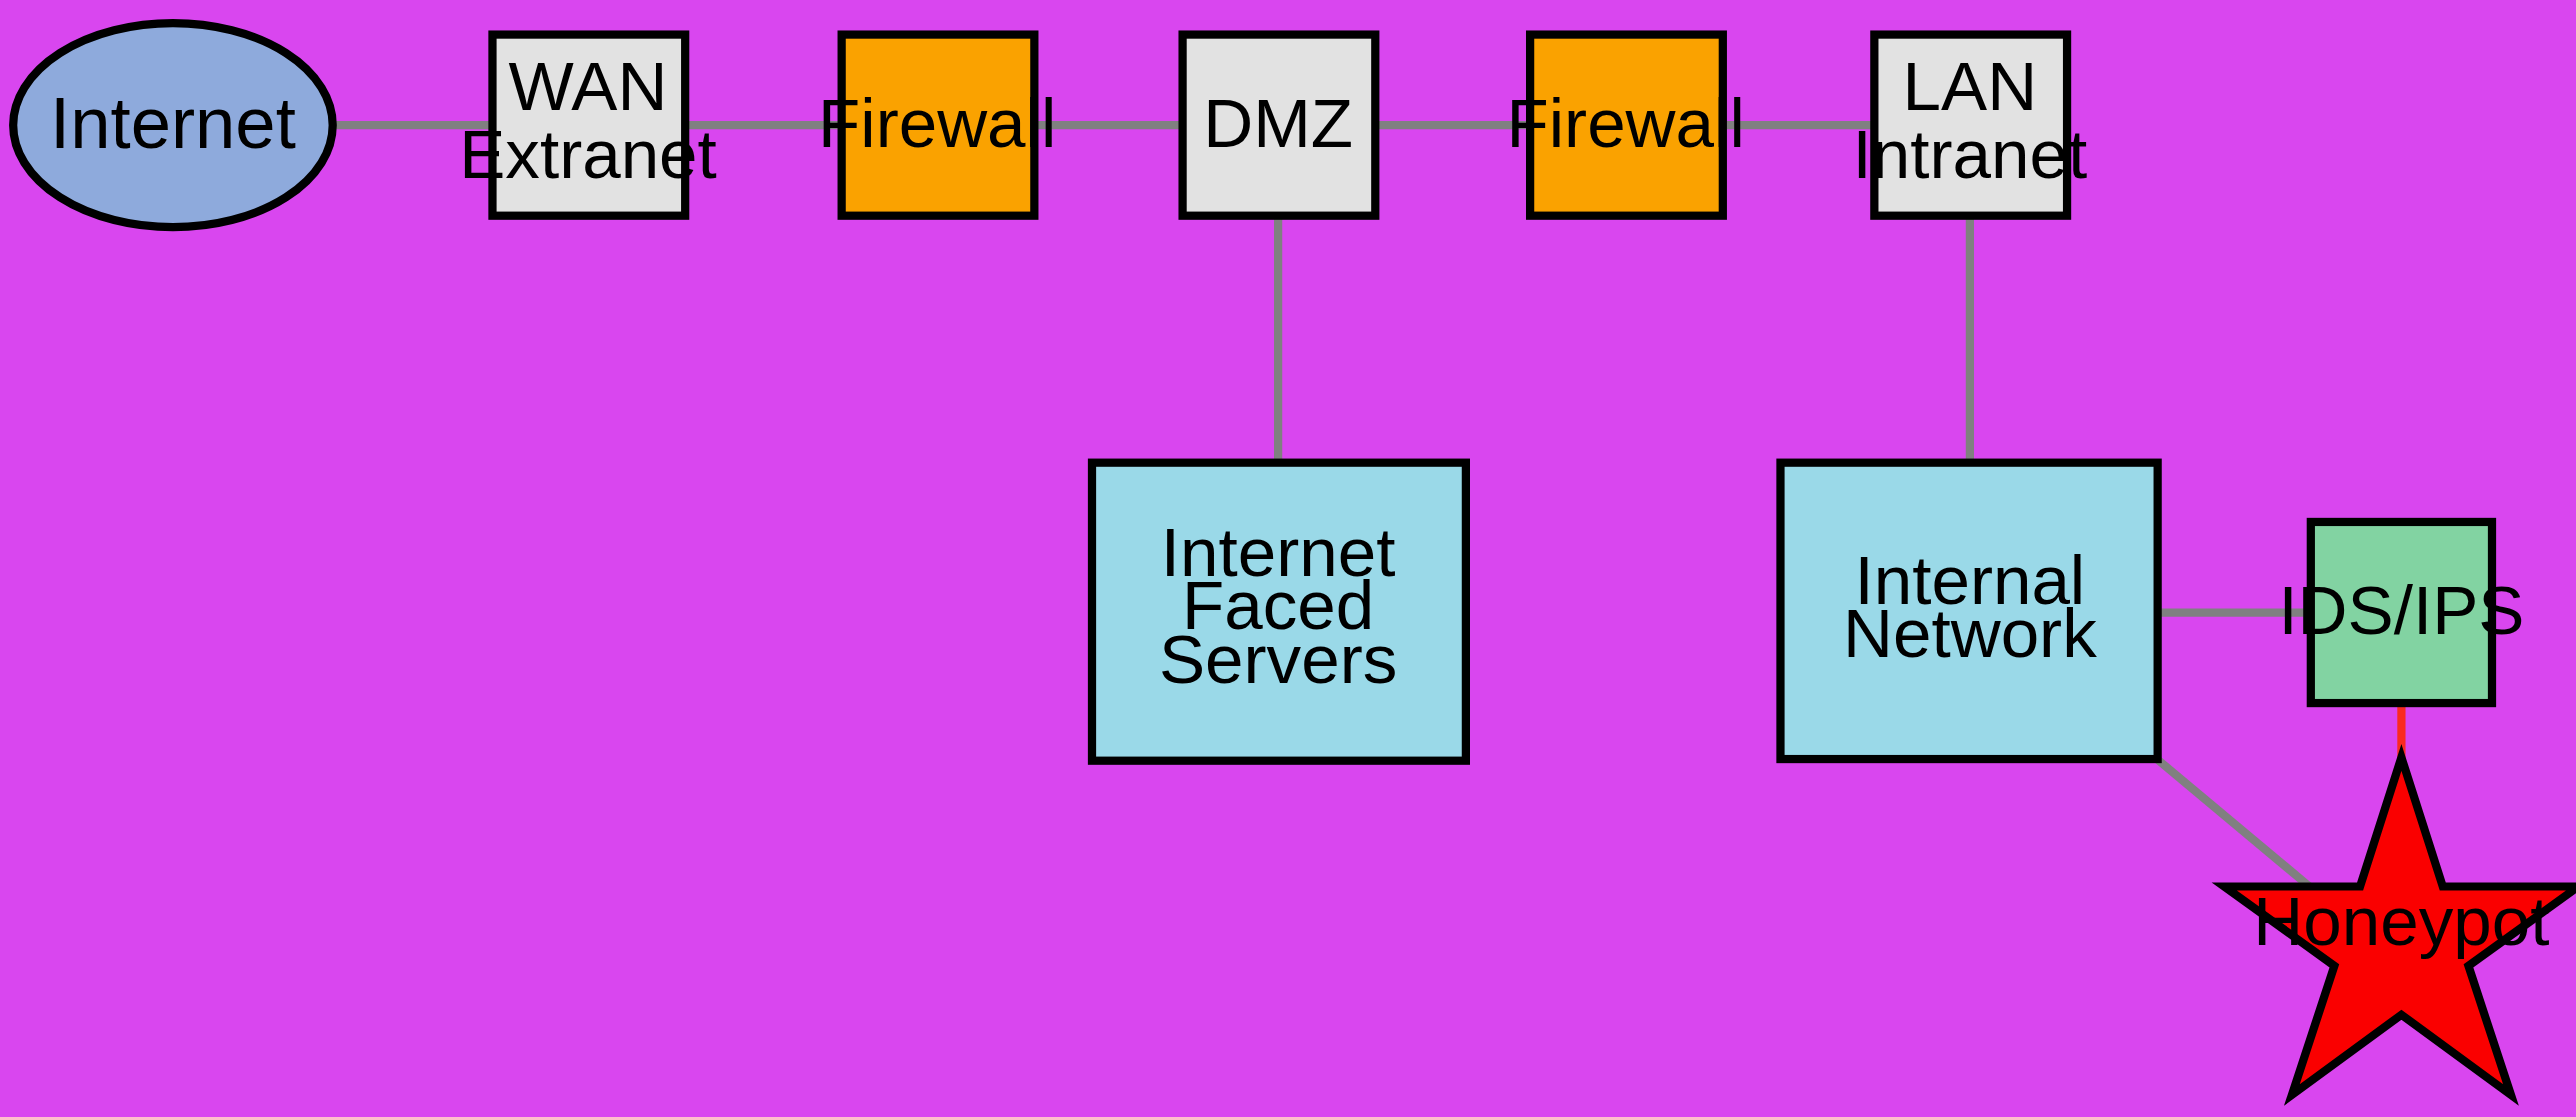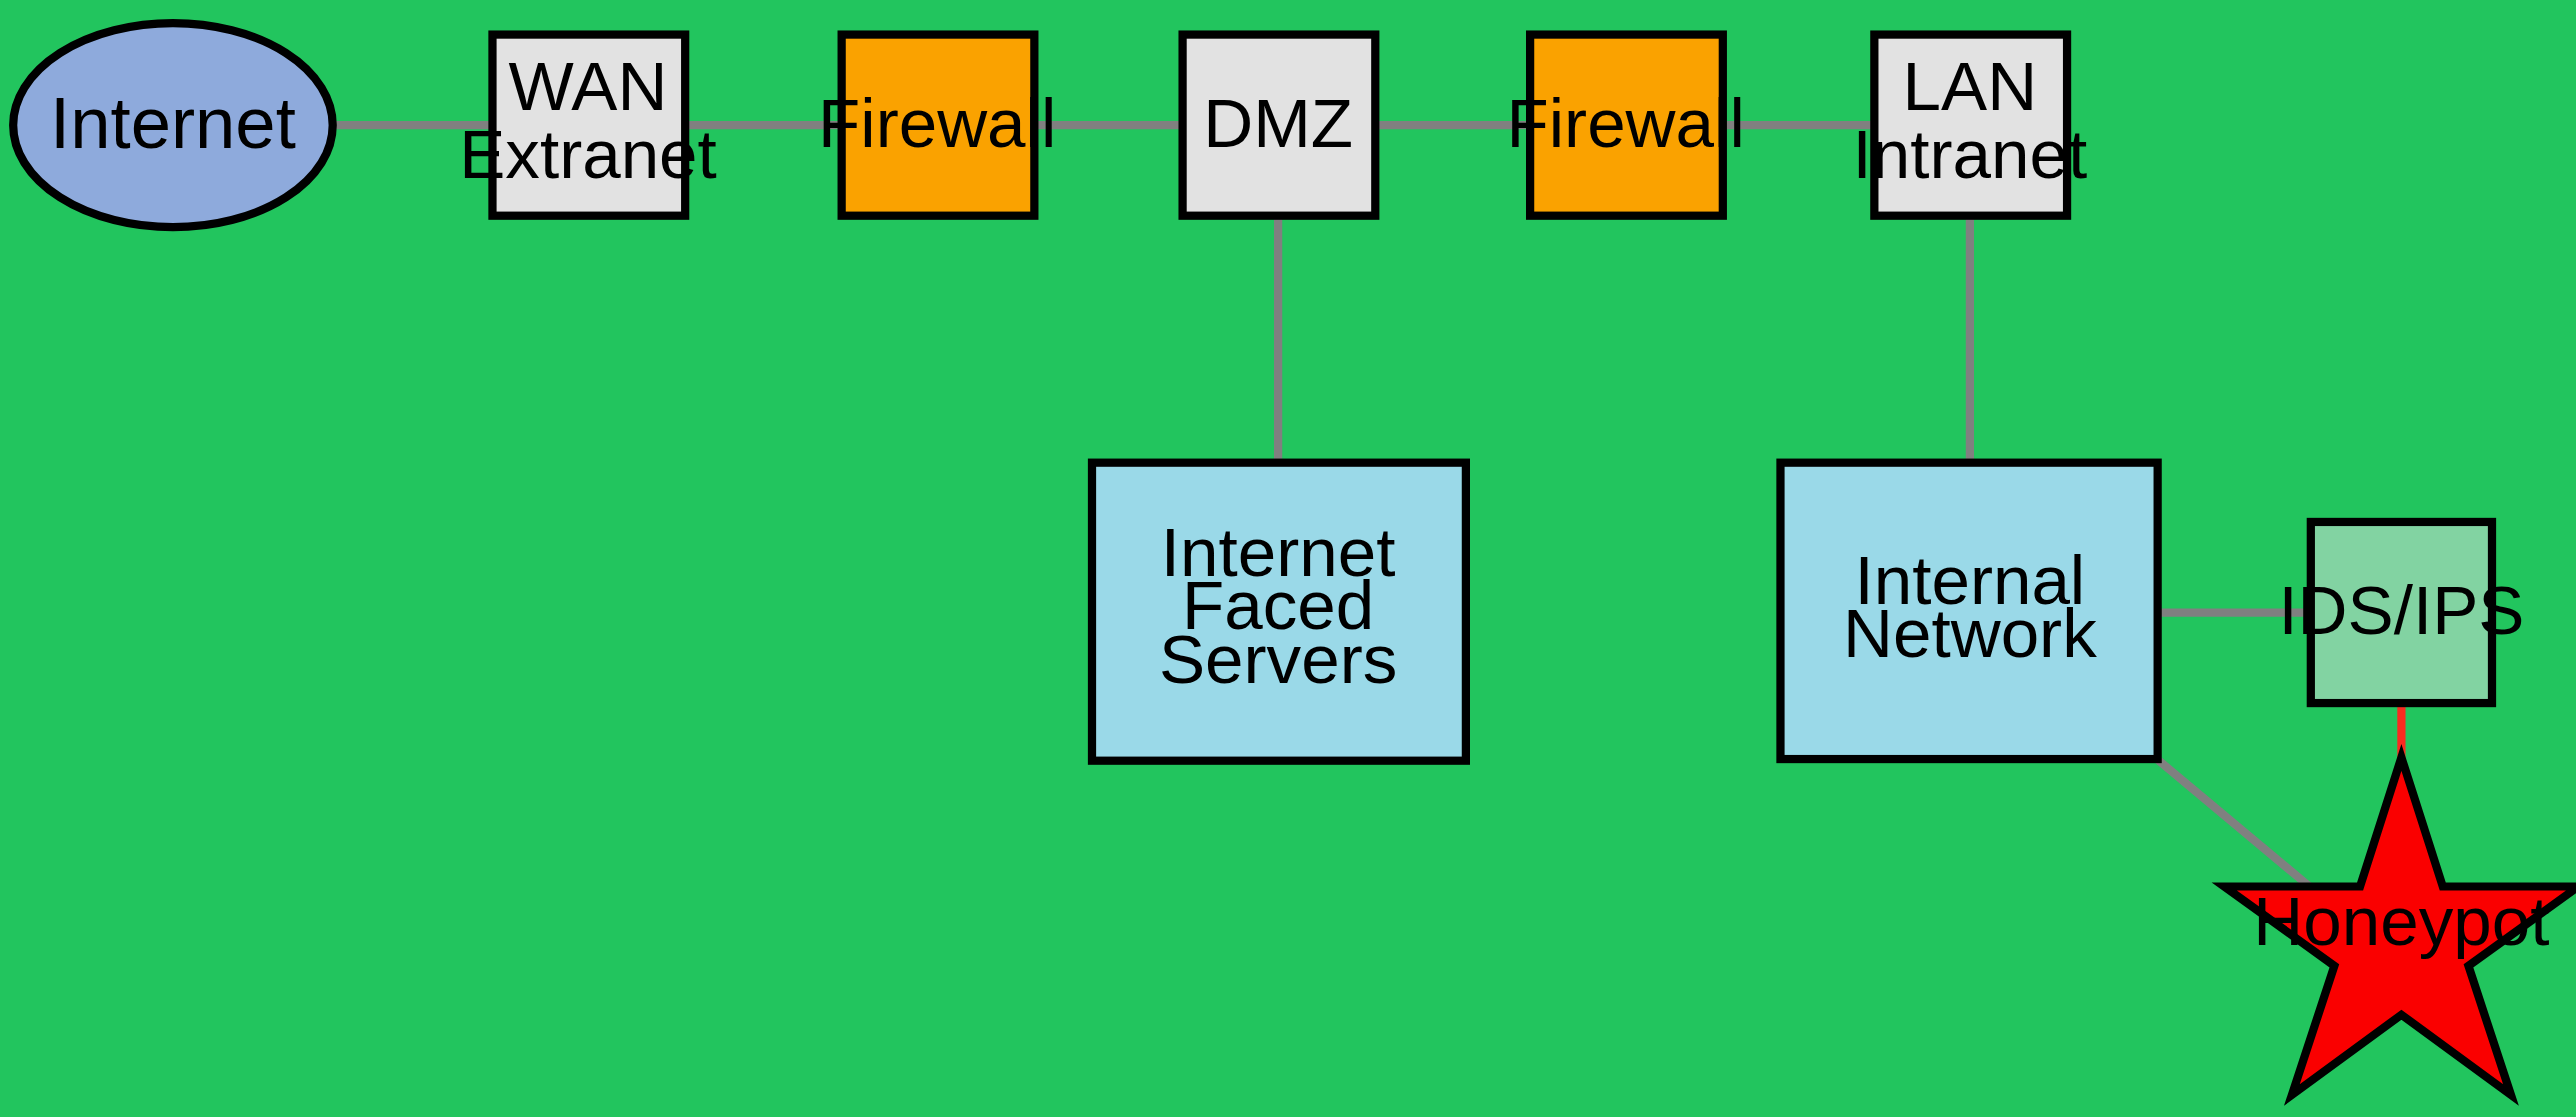--- a/index.html
+++ b/index.html
@@ -7,21 +7,21 @@
     padding: 0;
     background: #ffffff;
   }
   body {
     font-family: "Liberation Sans", sans-serif;
   }
   #canvas {
     position: relative;
     width: 2576px;
     height: 1118px;
-    background: #22c55e;
+    background: #d946ef;
     overflow: hidden;
   }
   #diagram-svg {
     position: absolute;
     left: 0;
     top: 0;
     width: 2576px;
     height: 1118px;
   }
   .node-label {

